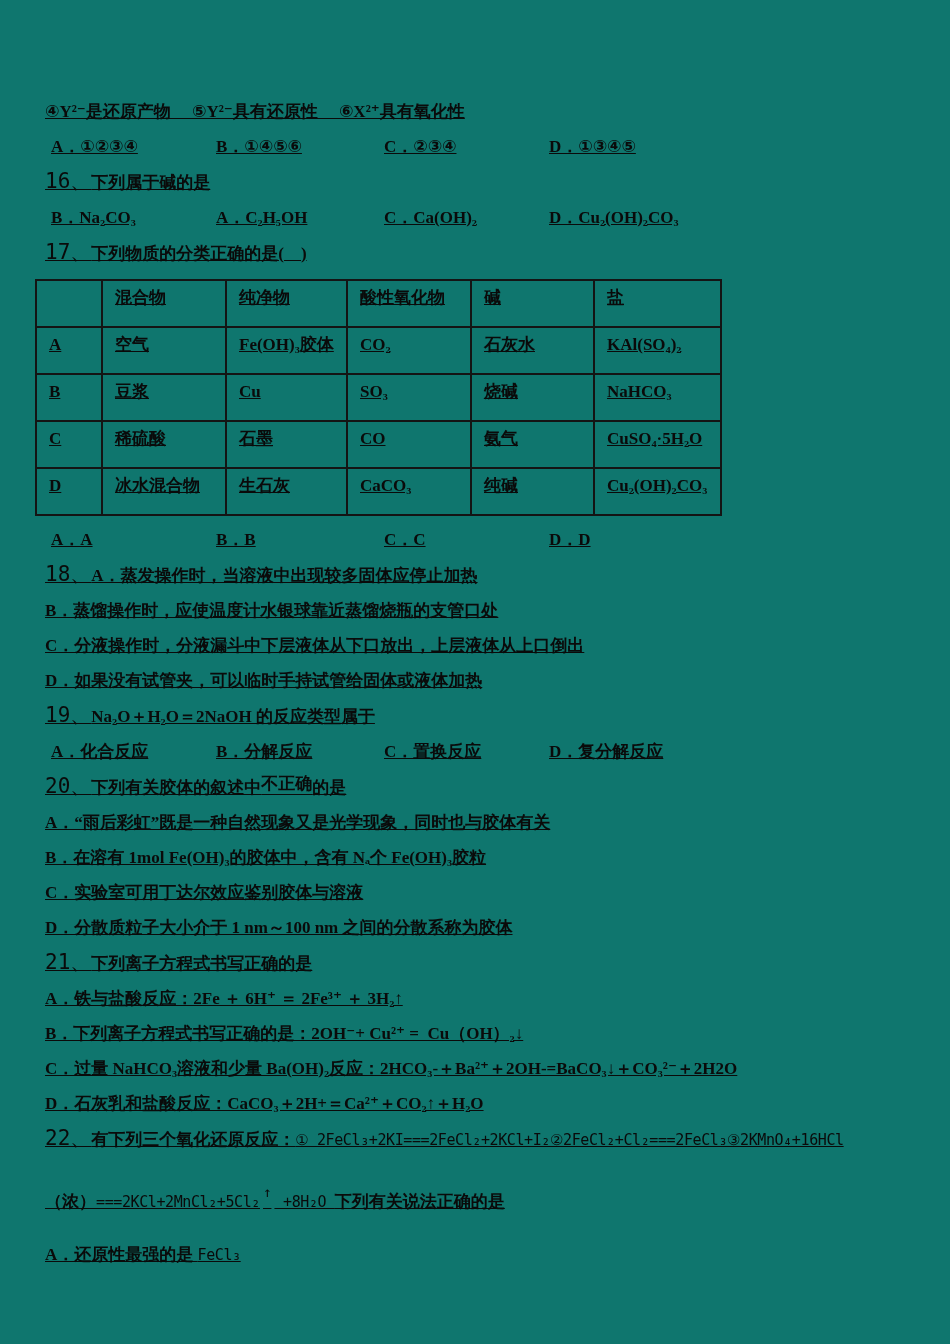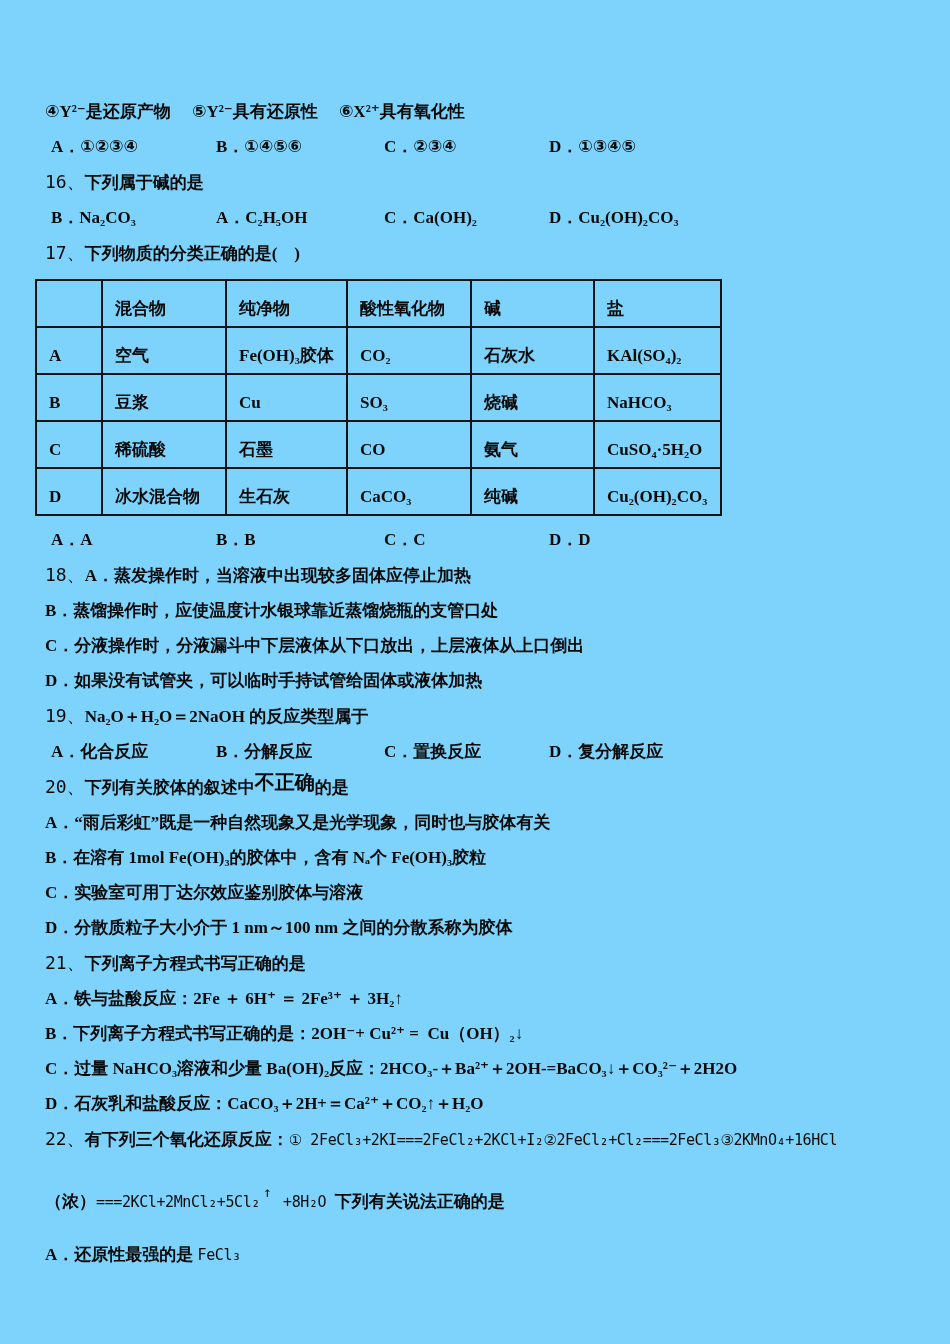--- a/index.html
+++ b/index.html
@@ -5,55 +5,56 @@
   html, body {
     margin: 0;
     padding: 0;
     background: #ffffff;
   }
   .page {
     position: relative;
     width: 950px;
     height: 1344px;
     box-sizing: border-box;
-    background: #7dd3fc;
+    background: #0f766e;
     color: #0a0a0a;
     padding: 94px 38px 0 45px;
     overflow: hidden;
     font-family: "Liberation Serif", "DejaVu Serif", serif;
+    text-decoration: underline;
   }
   .line {
     min-height: 35px;
     line-height: 35px;
     white-space: pre-wrap;
   }
   
   .m {
     font-family: "Liberation Serif", "DejaVu Sans", sans-serif;
     font-weight: 700;
     font-size: 17px;
   }
   
   .n {
     font-family: "DejaVu Sans Mono", "Liberation Mono", monospace;
     font-weight: 400;
-    font-size: 18px;
+    font-size: 21px;
   }
   
   .c {
     font-family: "DejaVu Sans Mono", "Liberation Mono", monospace;
     font-weight: 400;
     font-size: 15px;
     letter-spacing: -0.4px;
   }
   
   .r {
     font-family: "Liberation Serif", "DejaVu Sans", sans-serif;
     font-weight: 700;
-    font-size: 20px;
+    font-size: 17px;
     position: relative;
     top: -4px;
   }
   
   .a {
     font-family: "DejaVu Sans Mono", "Liberation Mono", monospace;
     font-weight: 400;
     font-size: 14px;
     vertical-align: 10px;
     margin: 0 3px;
@@ -68,21 +69,21 @@
     border-collapse: collapse;
     table-layout: fixed;
     margin: 8px 0 6px -10px;
   }
   table.cls th, table.cls td {
     border: 2px solid #141414;
     text-align: left;
     vertical-align: top;
     box-sizing: border-box;
     height: 47px;
-    padding: 17px 4px 0 12px;
+    padding: 6px 4px 0 12px;
     font-family: "Liberation Serif", "DejaVu Sans", sans-serif;
     font-weight: 700;
     font-size: 17px;
     line-height: 22px;
     overflow: hidden;
   }
 </style>
 </head>
 <body>
 

